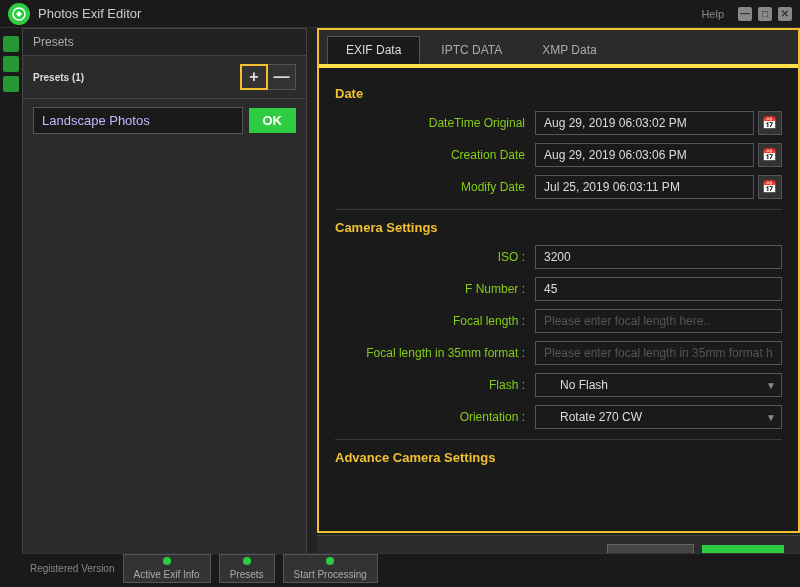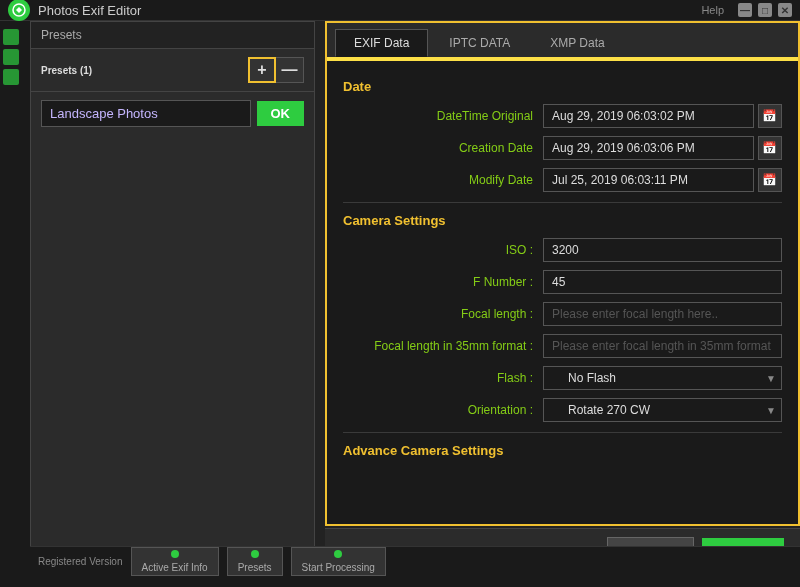--- a/index.html
+++ b/index.html
@@ -8,21 +8,21 @@
       background: #1a1a1a;
       width: 800px;
       height: 587px;
       overflow: hidden;
       position: relative;
     }
 
     
     .title-bar {
       background: #1a1a1a;
-      height: 21px;
+      height: 28px;
       display: flex;
       align-items: center;
       padding: 0 8px;
       border-bottom: 1px solid #333;
     }
     .title-bar-logo {
       width: 22px;
       height: 22px;
       background: #2ecc40;
       border-radius: 50%;
@@ -61,21 +61,20 @@
     }
     .title-btn.minimize { background: #888; border-radius: 2px; }
     .title-btn.maximize { background: #888; border-radius: 2px; }
     .title-btn.close { background: #888; border-radius: 2px; }
 
     
     .app-area {
       display: flex;
       height: calc(587px - 32px);
       background: #1a1a1a;
-      gap: 8px;
     }
 
     
     .left-strip {
       width: 22px;
       background: #1a1a1a;
       display: flex;
       flex-direction: column;
       align-items: center;
       padding-top: 8px;

